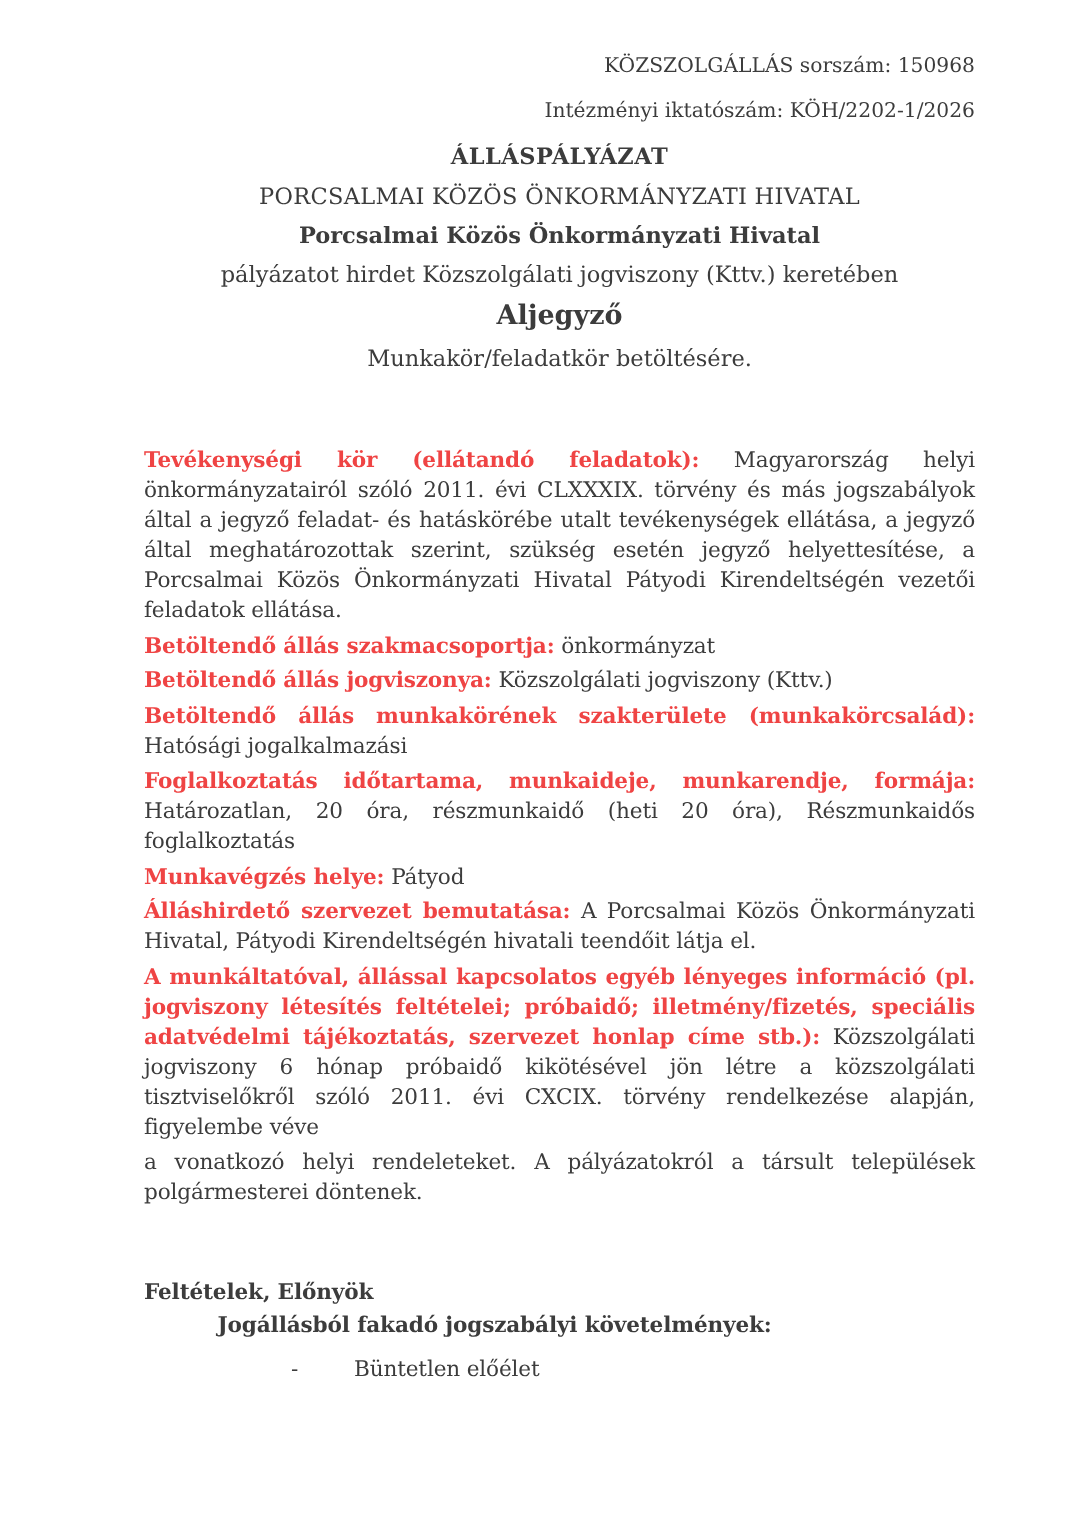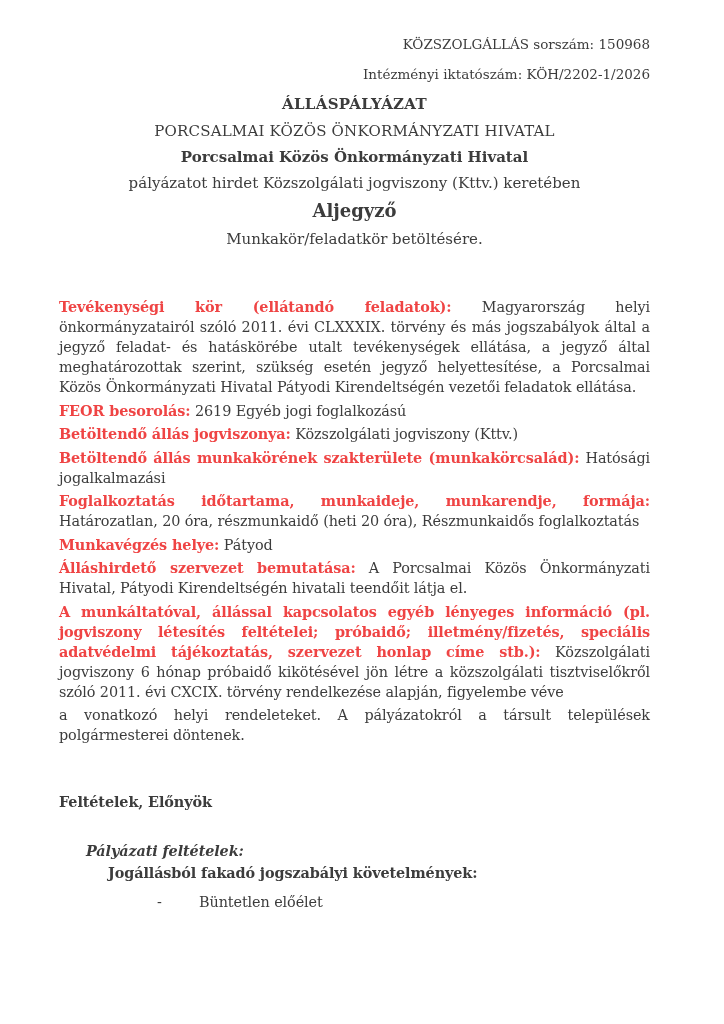--- a/index.html
+++ b/index.html
@@ -4,21 +4,21 @@
 <style>
   * { margin: 0; padding: 0; box-sizing: border-box; }
   html, body { background: #ffffff; }
   .page {
     width: 724px;
     height: 1024px;
     background: #ffffff;
     font-family: "DejaVu Serif", "Liberation Serif", serif;
     color: #3c3c3c;
     position: relative;
-    padding: 36px 74px 0 59px;
+    padding: 36px 74px 0 96px;
     overflow: hidden;
   }
   
   .meta { text-align: right; font-size: 13.5px; line-height: 1.2; }
   .meta-line { margin-bottom: 14px; }
   
   .header { text-align: center; margin-top: 2px; font-size: 15px; }
   .header > div { margin-bottom: 9px; line-height: 1.15; }
   .h-title { font-weight: bold; letter-spacing: 0.3px; }
   .h-caps { letter-spacing: 0.2px; }
@@ -53,41 +53,40 @@
     <div class="h-bold">Porcsalmai Közös Önkormányzati Hivatal</div>
     <div class="h-normal">pályázatot hirdet Közszolgálati jogviszony (Kttv.) keretében</div>
     <div class="h-position">Aljegyző</div>
     <div class="h-normal">Munkakör/feladatkör betöltésére.</div>
   </div>
 
   <div class="content">
 
     <p class="para"><b>Tevékenységi kör (ellátandó feladatok):</b> <span>Magyarország helyi önkormányzatairól szóló 2011. évi CLXXXIX. törvény és más jogszabályok által a jegyző feladat- és hatáskörébe utalt tevékenységek ellátása, a jegyző által meghatározottak szerint, szükség esetén jegyző helyettesítése, a Porcsalmai Közös Önkormányzati Hivatal Pátyodi Kirendeltségén vezetői feladatok ellátása.</span></p>
 
+    <p class="para"><b>Betöltendő állás szakmacsoportja:</b> <span>önkormányzat</span></p>
 
-    <p class="para"><b>FEOR besorolás:</b> <span>2619 Egyéb jogi foglalkozású</span></p>
 
     <p class="para"><b>Betöltendő állás jogviszonya:</b> <span>Közszolgálati jogviszony (Kttv.)</span></p>
 
     <p class="para"><b>Betöltendő állás munkakörének szakterülete (munkakörcsalád):</b> <span>Hatósági jogalkalmazási</span></p>
 
     <p class="para"><b>Foglalkoztatás időtartama, munkaideje, munkarendje, formája:</b> <span>Határozatlan, 20 óra, részmunkaidő (heti 20 óra), Részmunkaidős foglalkoztatás</span></p>
 
     <p class="para"><b>Munkavégzés helye:</b> <span>Pátyod</span></p>
 
 
     <p class="para"><b>Álláshirdető szervezet bemutatása:</b> <span>A Porcsalmai Közös Önkormányzati Hivatal, Pátyodi Kirendeltségén hivatali teendőit látja el.</span></p>
 
     <p class="para"><b>A munkáltatóval, állással kapcsolatos egyéb lényeges információ (pl. jogviszony létesítés feltételei; próbaidő; illetmény/fizetés, speciális adatvédelmi tájékoztatás, szervezet honlap címe stb.):</b> <span>Közszolgálati jogviszony 6 hónap próbaidő kikötésével jön létre a közszolgálati tisztviselőkről szóló 2011. évi CXCIX. törvény rendelkezése alapján, figyelembe véve</span></p>
 
     <p class="para continuation">a vonatkozó helyi rendeleteket. A pályázatokról a társult települések polgármesterei döntenek.</p>
 
     <div class="section-heading">Feltételek, Előnyök</div>
 
-    <div class="sub-italic">Pályázati feltételek:</div>
 
     <div class="sub-bold">Jogállásból fakadó jogszabályi követelmények:</div>
 
     <div class="req-list">
       <div class="req-item">
         <span class="req-dash">-</span>
         <span class="req-text">Büntetlen előélet</span>
       </div>
 
     </div>

